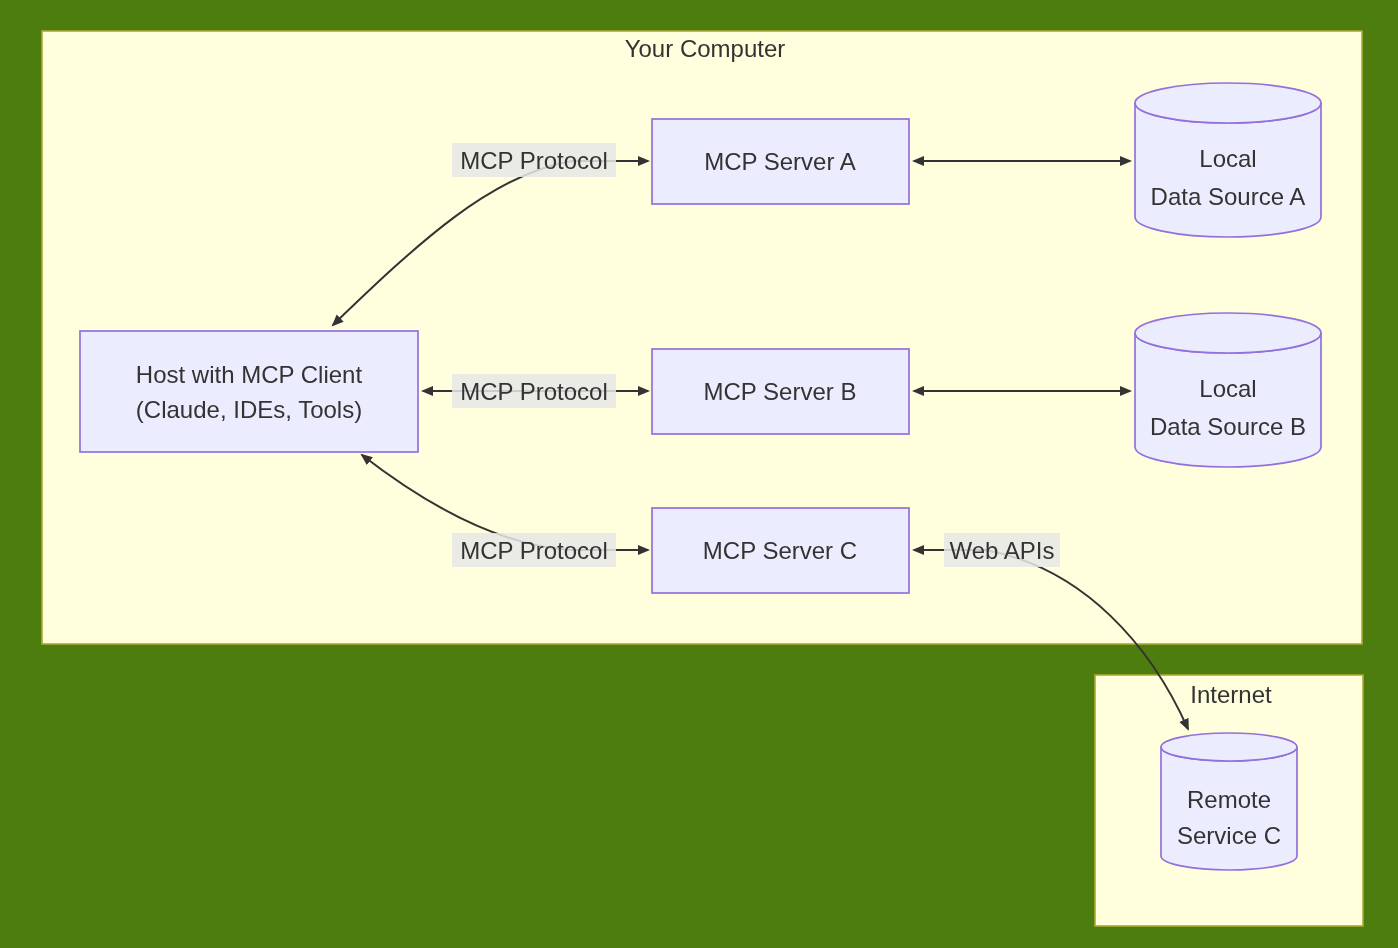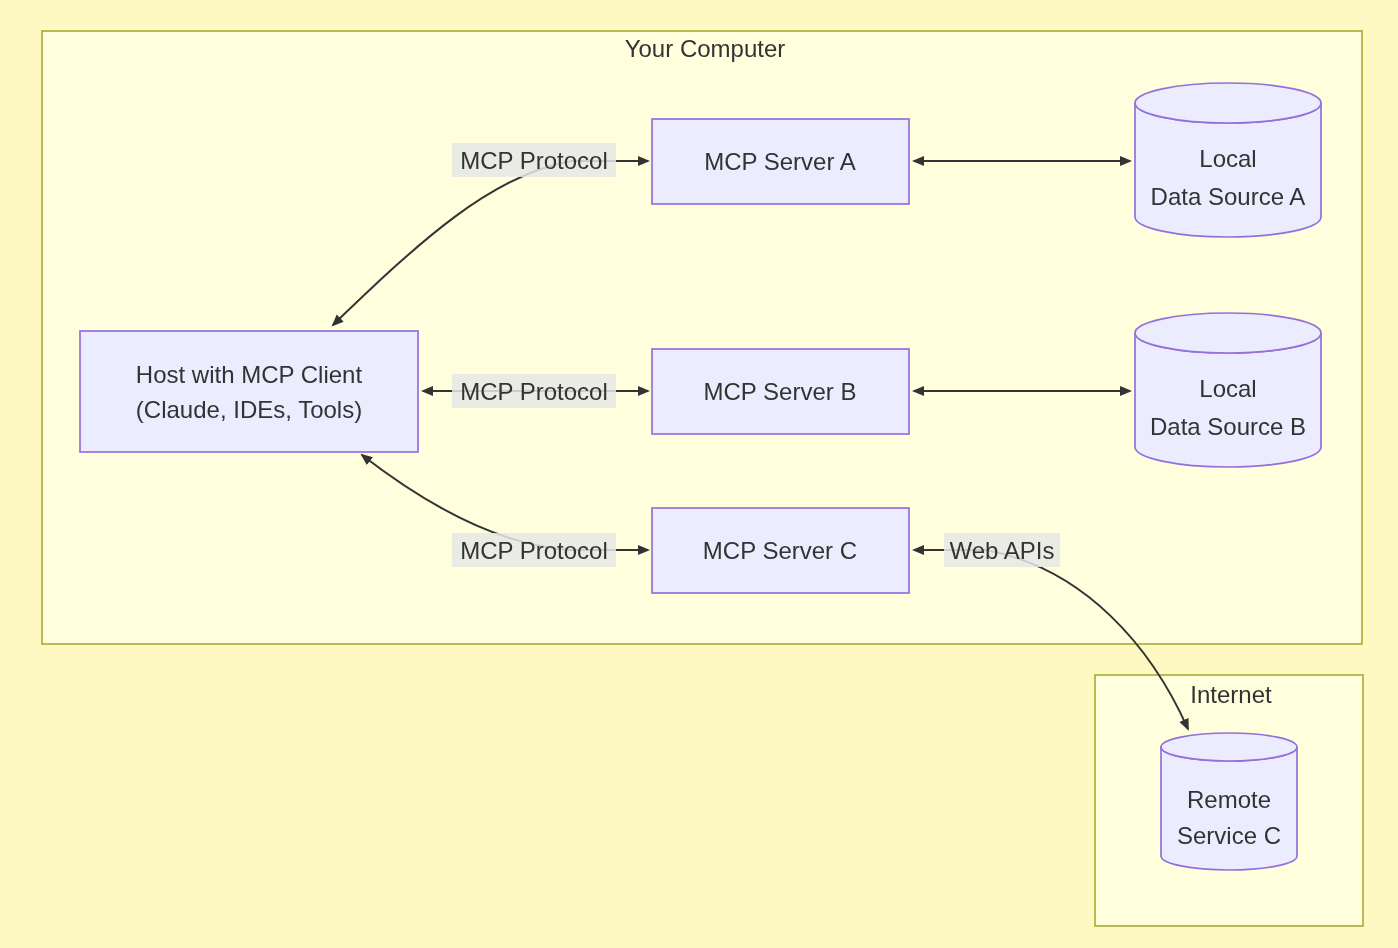--- a/index.html
+++ b/index.html
@@ -1,20 +1,20 @@
 <!DOCTYPE html>
 <html><head>
 <meta charset="utf-8">
 <style>
   html, body { margin: 0; padding: 0; background: #ffffff; }
   .stage {
     position: relative;
     width: 1398px;
     height: 948px;
-    background: #fef9c3;
+    background: #4d7c0f;
     font-family: "Liberation Sans", sans-serif;
   }
   svg { display: block; }
   .cluster-rect { fill: #ffffde; stroke: #aaaa33; stroke-width: 1.6; }
   .node-rect   { fill: #ececff; stroke: #9370db; stroke-width: 1.7; }
   .cyl         { fill: #ececff; stroke: #9370db; stroke-width: 1.7; }
   .edge        { fill: none; stroke: #333333; stroke-width: 2; }
   .lbl-bg      { fill: #e8e8e8; fill-opacity: 0.85; }
   .t {
     font-family: "Liberation Sans", sans-serif;

